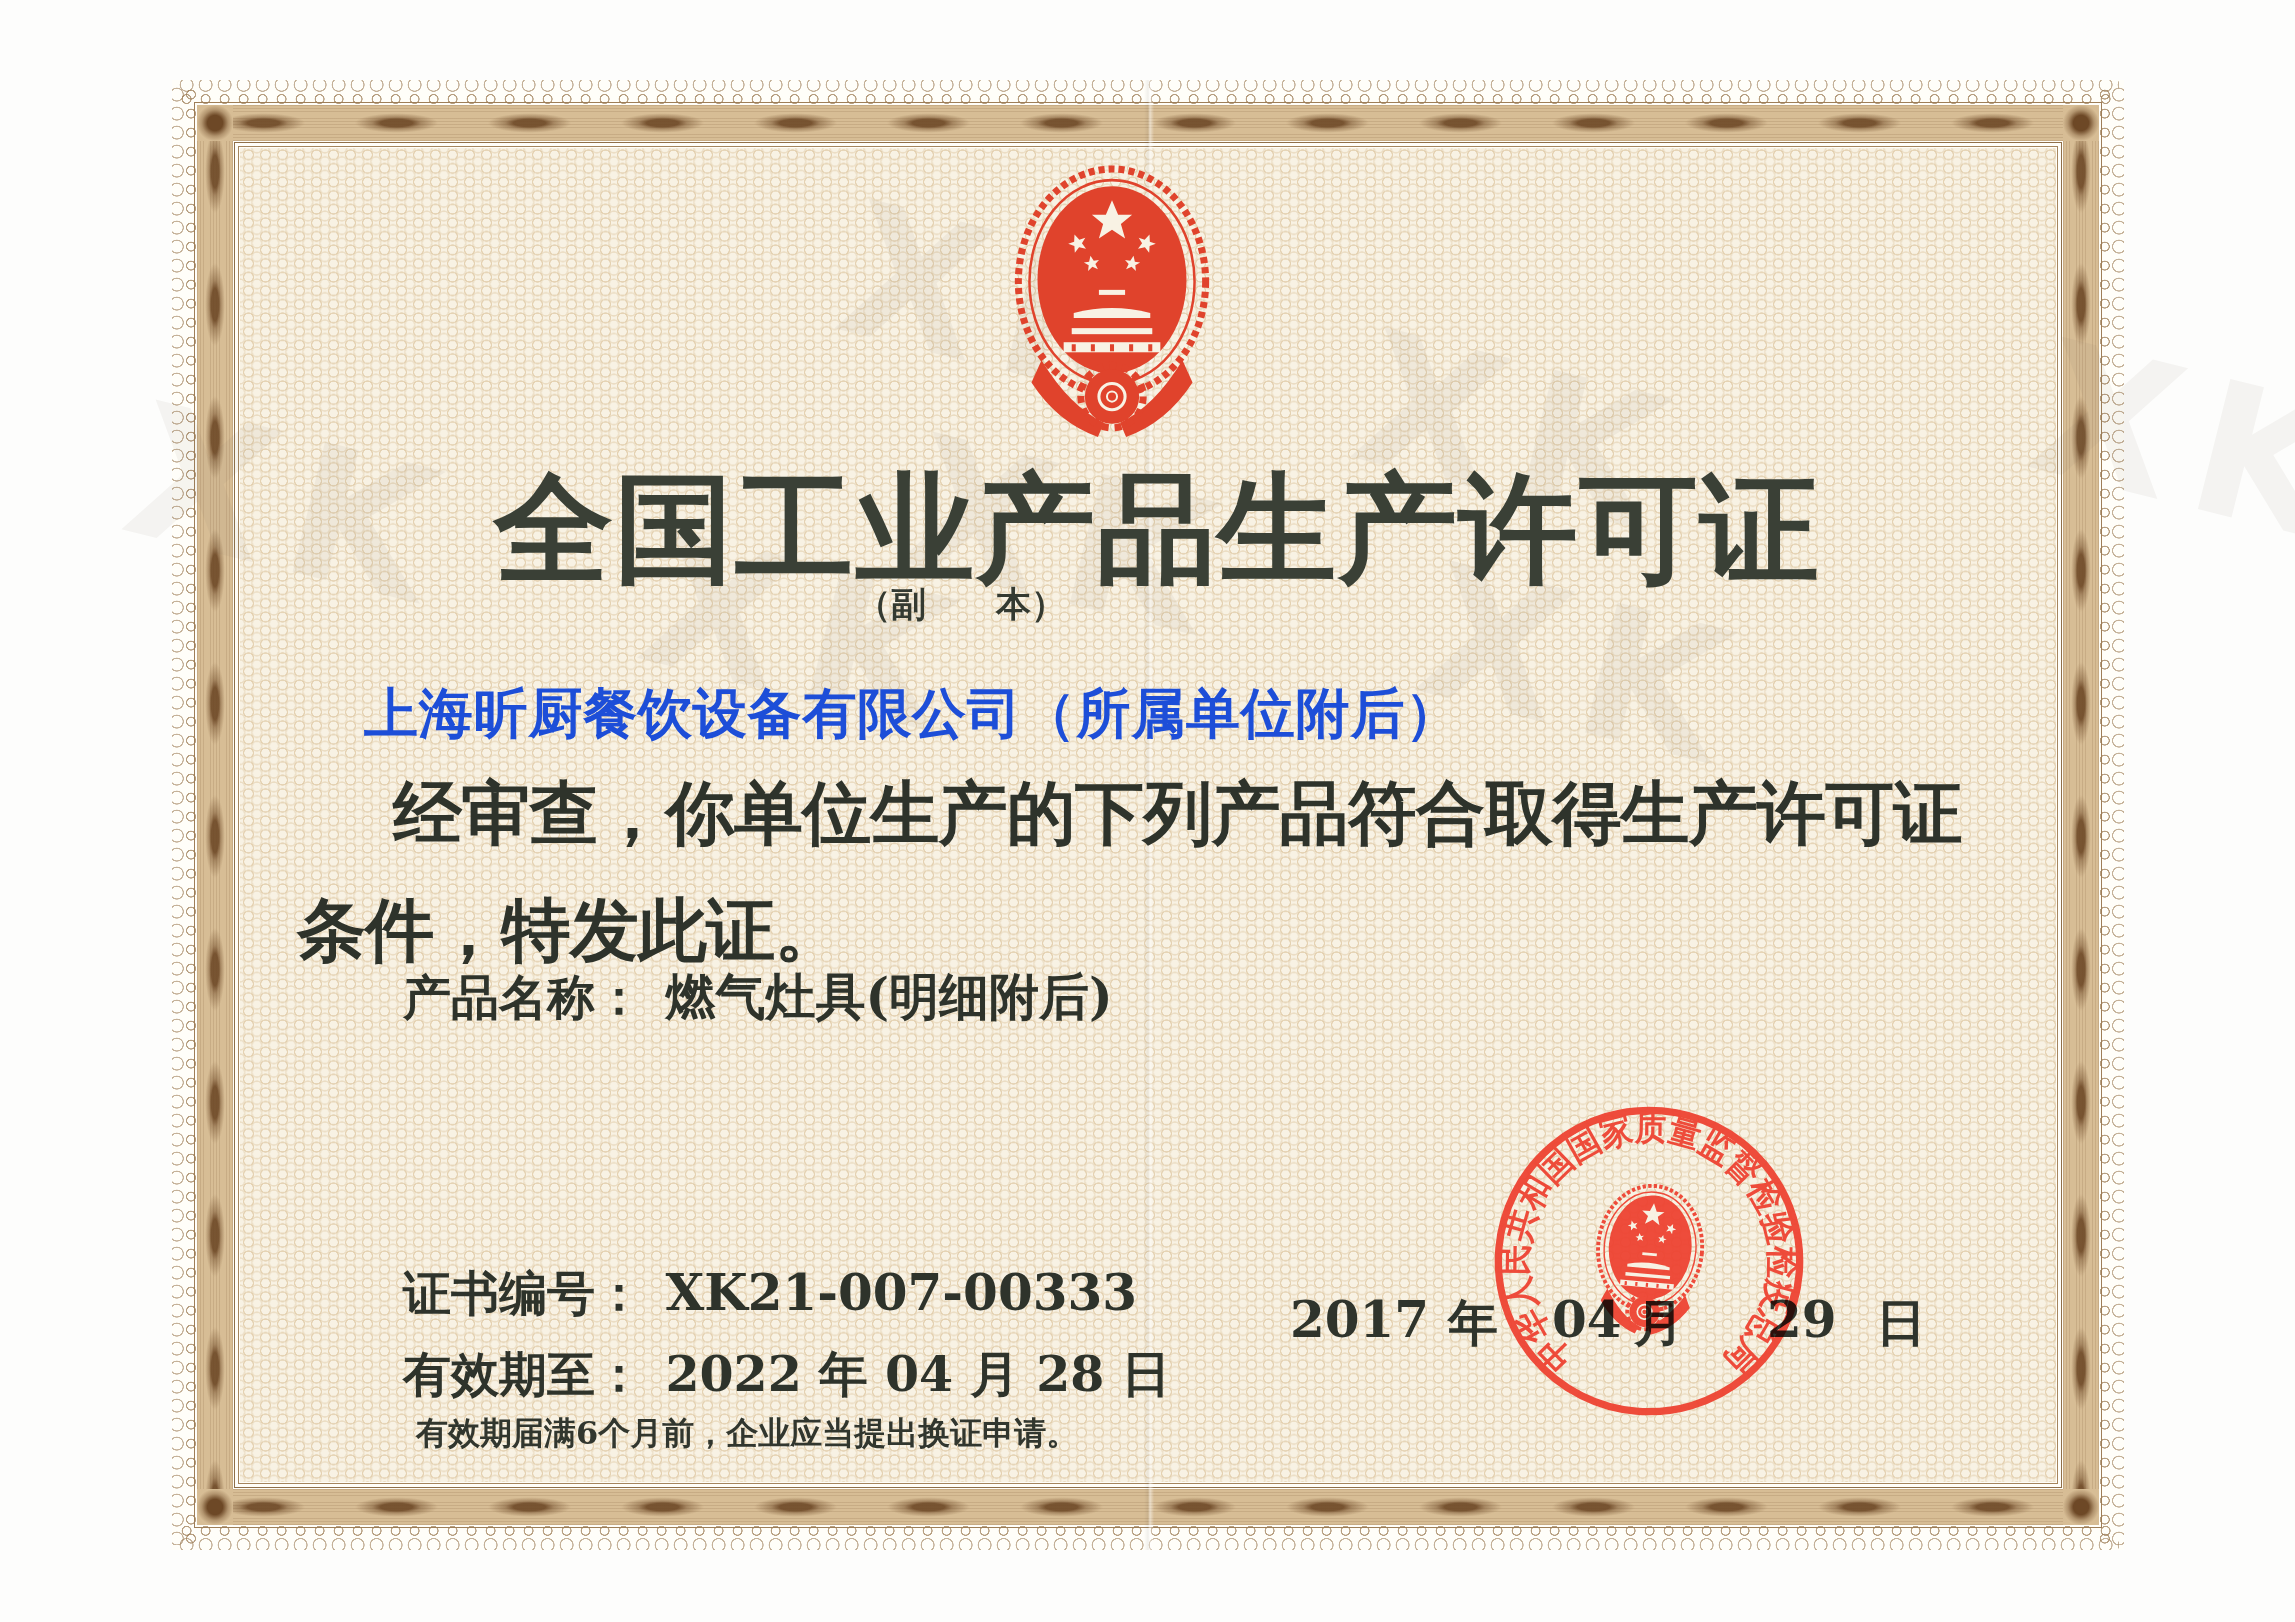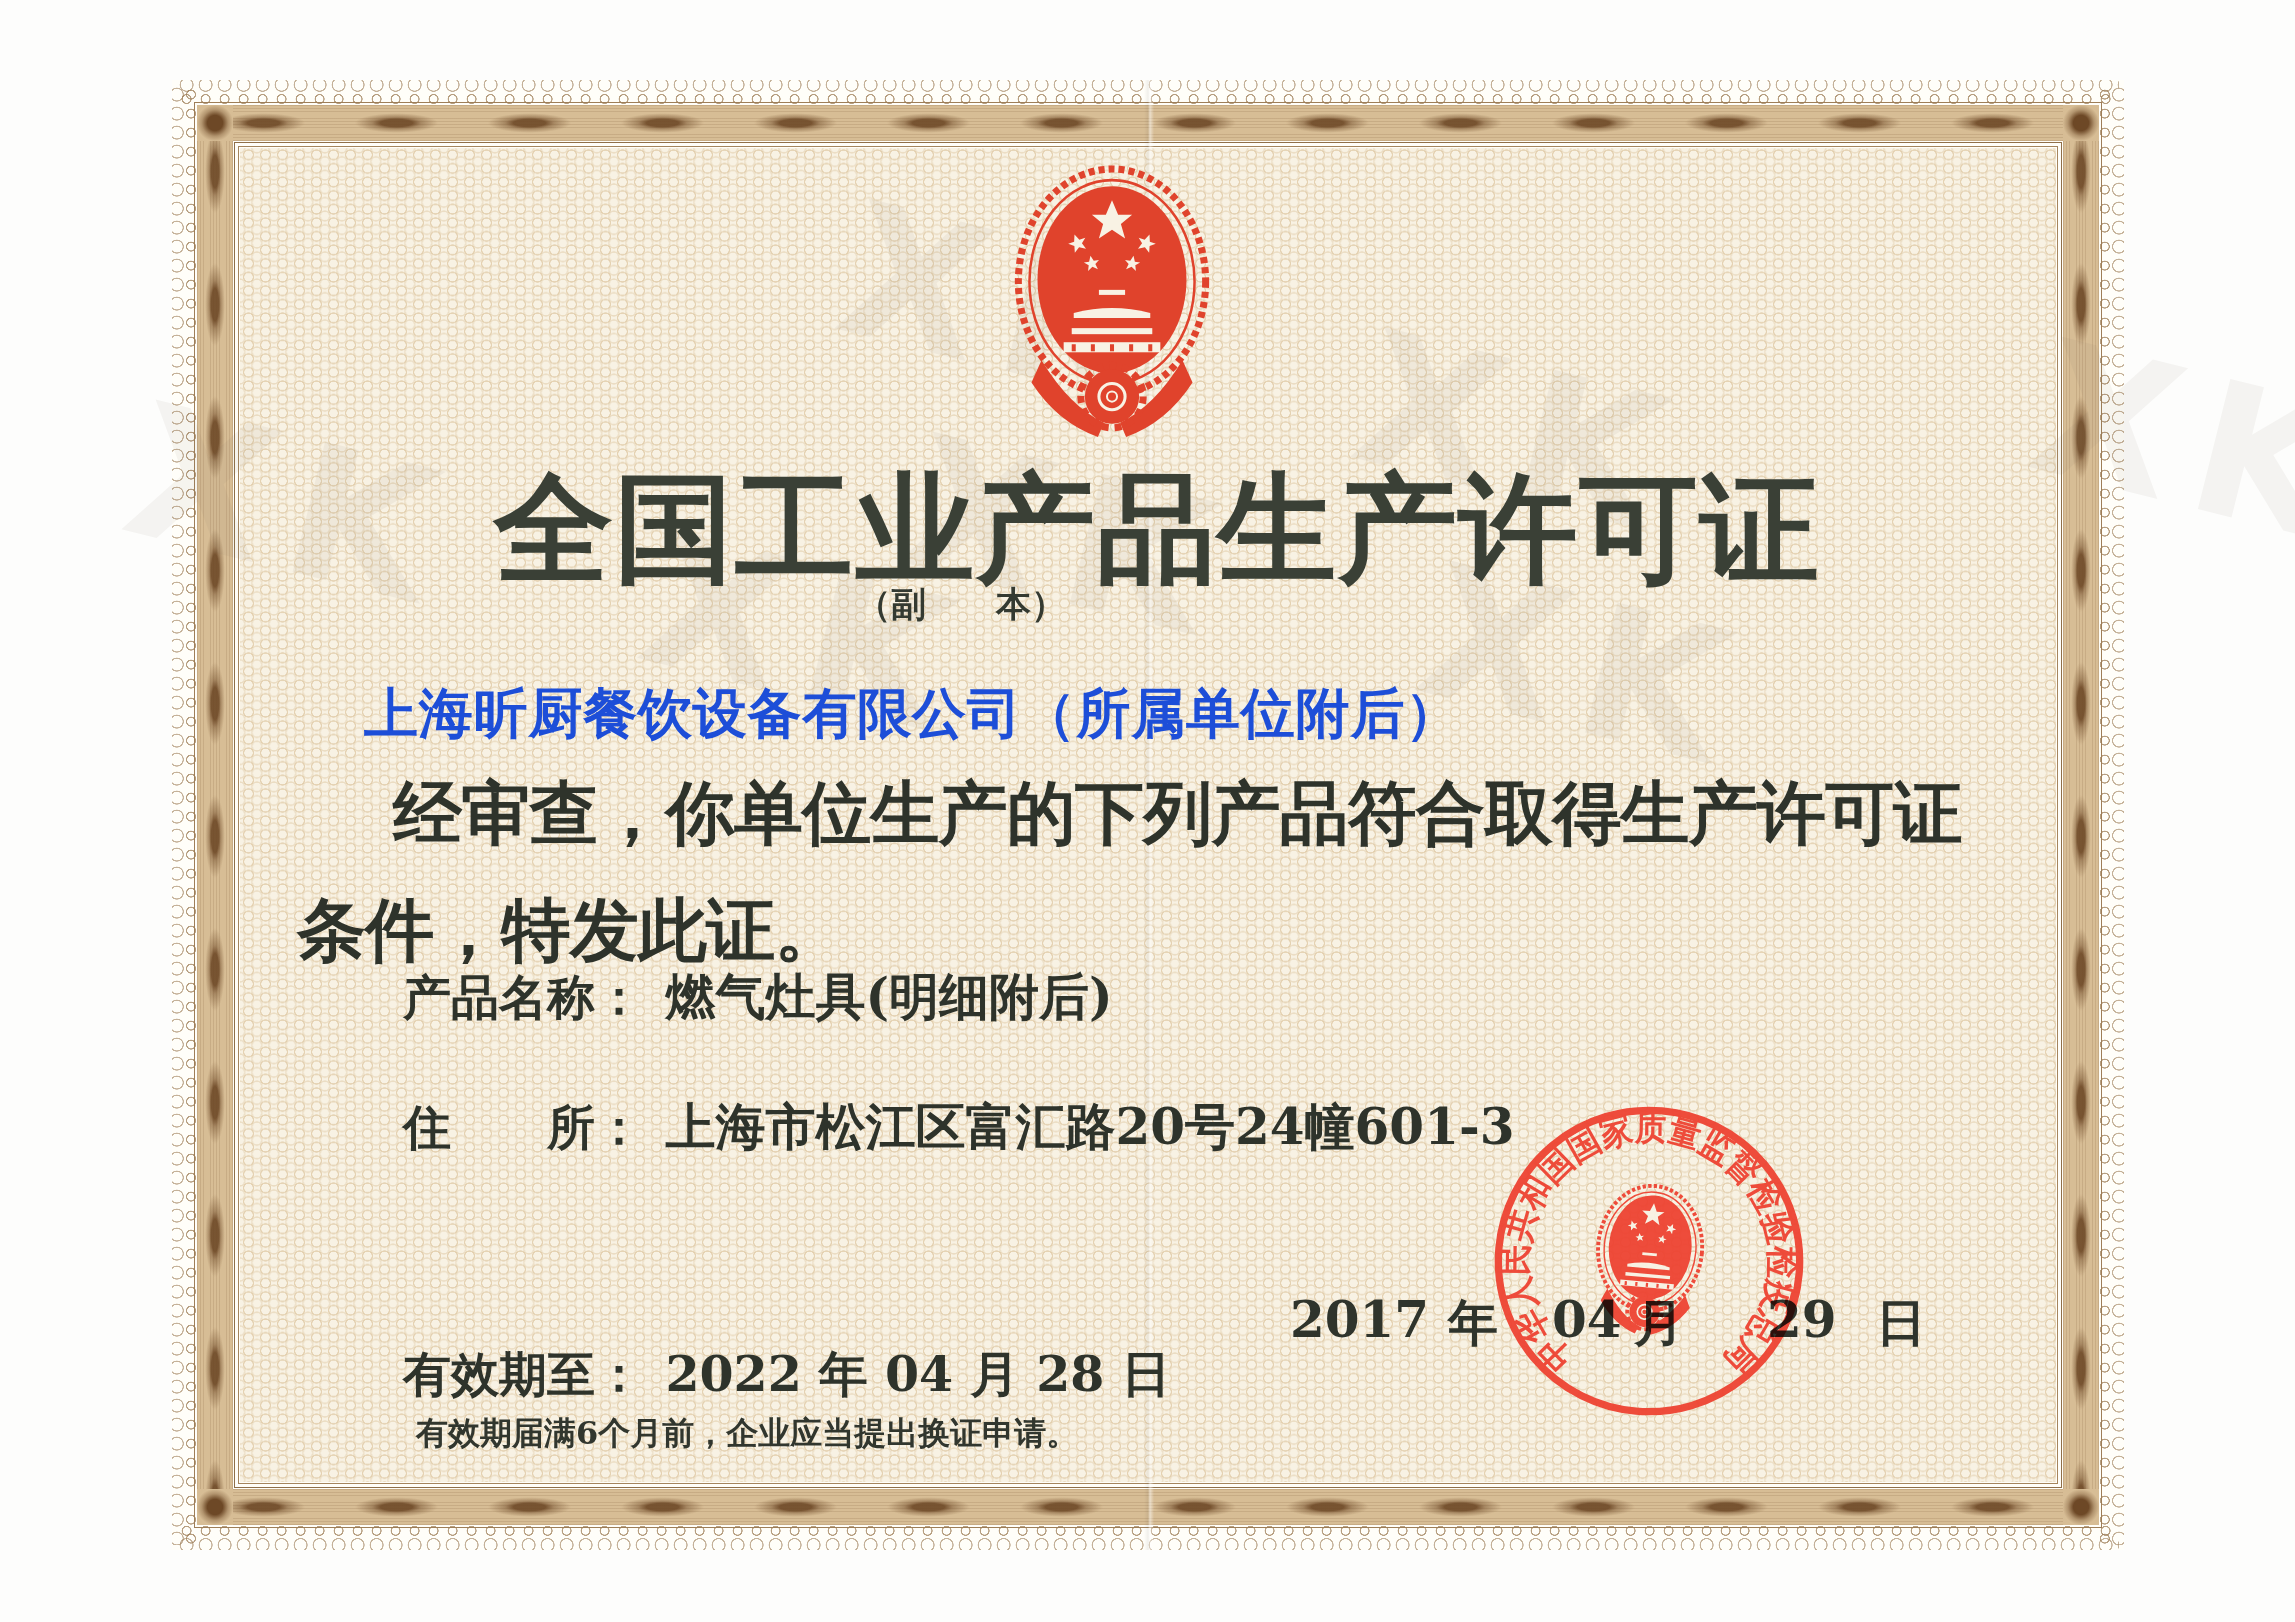--- a/index.html
+++ b/index.html
@@ -149,22 +149,22 @@
     <div class="abs company">上海昕厨餐饮设备有限公司（所属单位附后）</div>
 
     <div class="abs body-par">
       <div class="bl1">经审查，你单位生产的下列产品符合取得生产许可证</div>
       <div class="bl2">条件，特发此证。</div>
     </div>
 
     <div class="abs frow r1">
       <span class="flabel">产品名称：</span><span class="fvalue">燃气灶具(明细附后)</span>
     </div>
-    <div class="abs frow r2">
-      <span class="flabel">住　　所：</span><span class="fvalue">上海市松江区富汇路20号24幢601-3</span>
+    <div class="abs frow r4">
+      <span class="flabel">证书编号：</span><span class="fvalue">XK21-007-00333</span>
     </div>
     <div class="abs frow r5">
       <span class="flabel">有效期至：</span><span class="fvalue">2022 年 04 月 28 日</span>
     </div>
 
     <div class="abs note">有效期届满6个月前，企业应当提出换证申请。</div>
 
     <span class="abs issue iy">2017</span>
     <span class="abs issue iyl">年</span>
     <span class="abs issue im">04</span>

